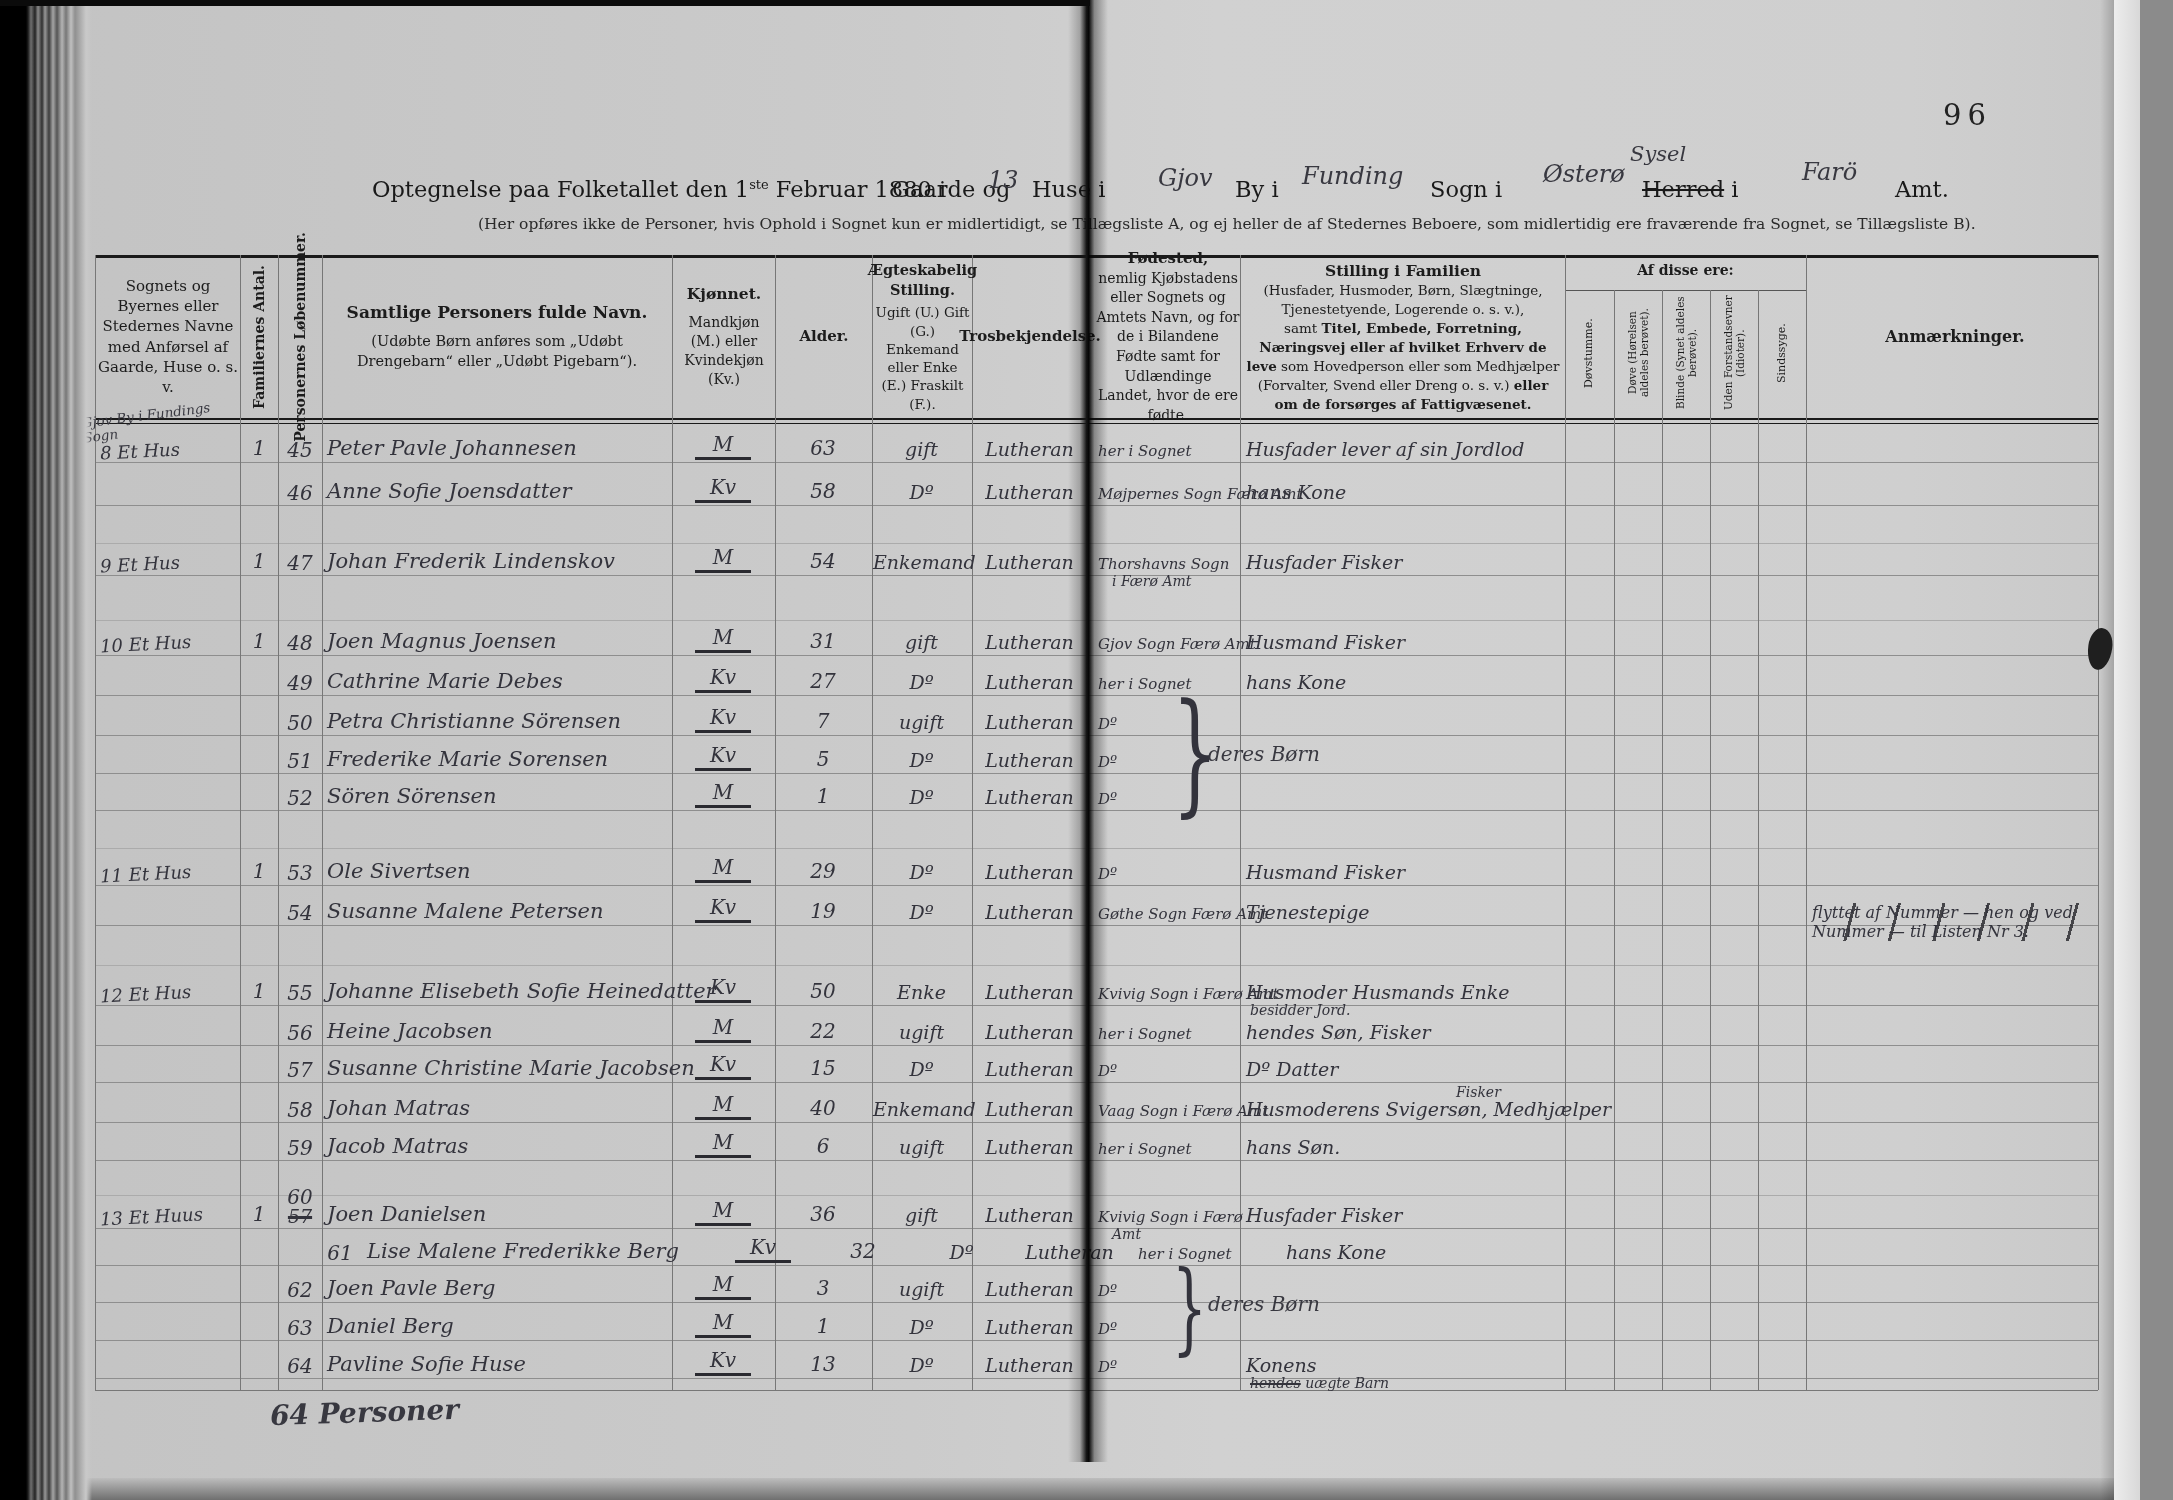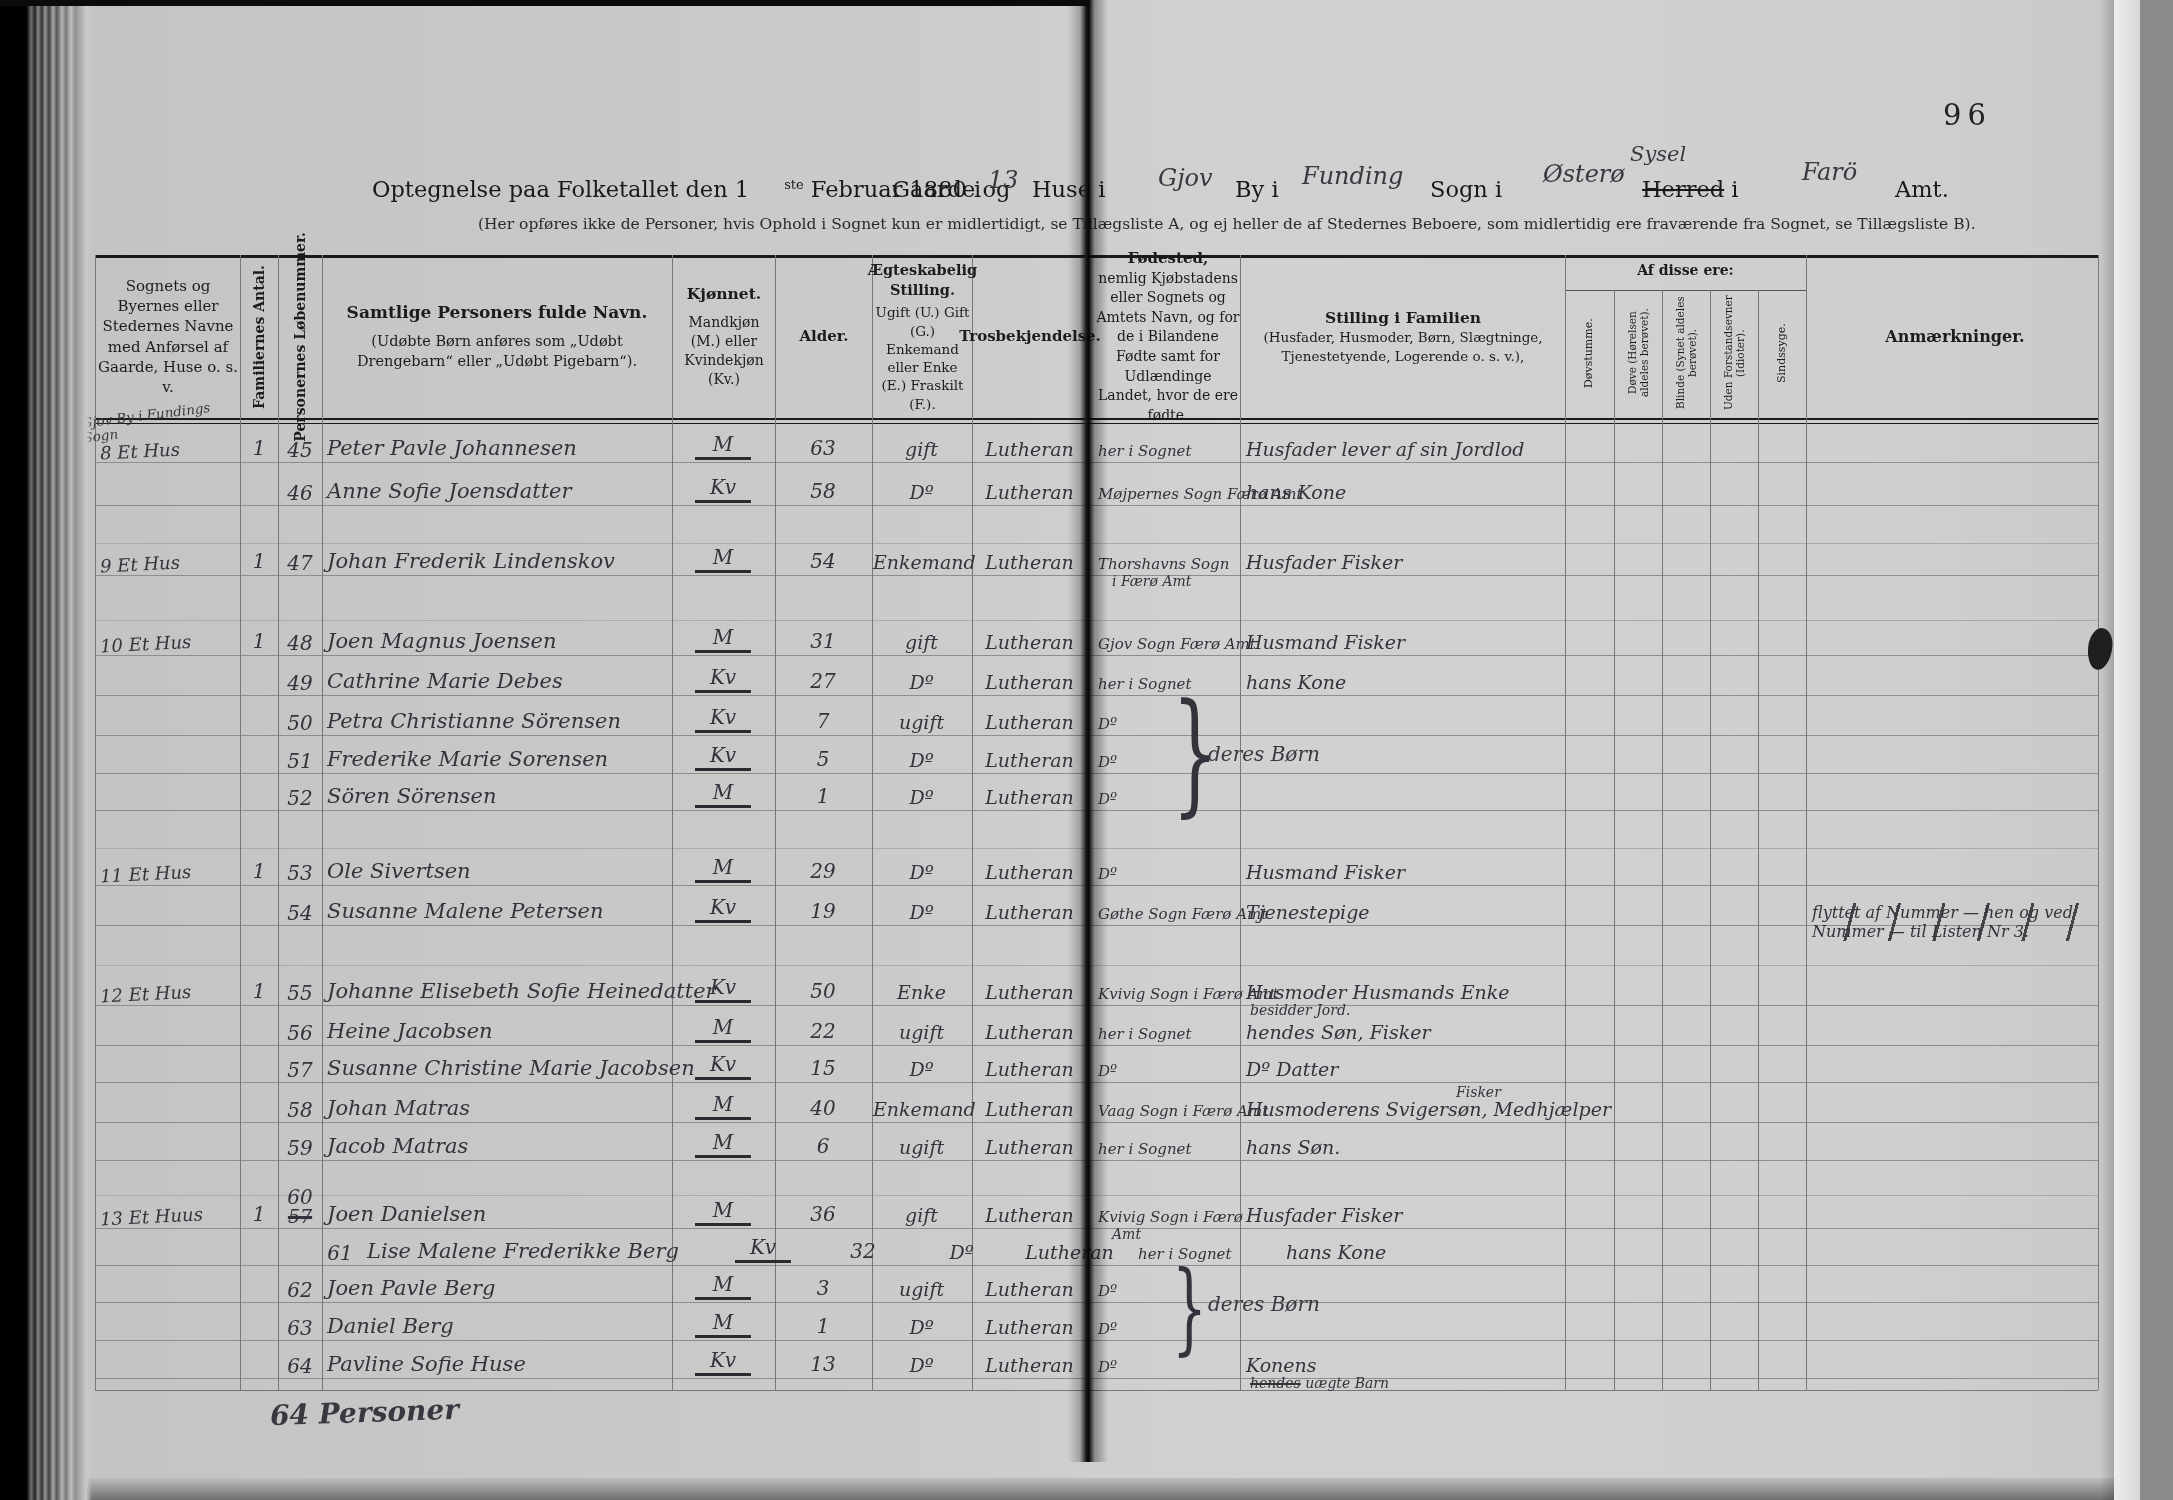--- a/index.html
+++ b/index.html
@@ -21,21 +21,21 @@
   .thumb-mark{position:absolute;left:2088px;top:628px;width:24px;height:42px;background:#1f1f1f;
      border-radius:50% 50% 50% 50%/45% 45% 55% 55%;z-index:42;transform:rotate(8deg);}
   .fold{position:absolute;left:1068px;top:0;width:40px;height:1462px;z-index:30;pointer-events:none;
      background:linear-gradient(to right,rgba(0,0,0,0) 0%,rgba(0,0,0,0.22) 30%,#161616 46%,#050505 52%,
      rgba(0,0,0,0.35) 66%,rgba(0,0,0,0) 100%);}
   
   .title{position:absolute;left:560px;top:62px;width:600px;text-align:center;
      font-size:62px;font-weight:bold;letter-spacing:3px;color:#101010;}
   .pageno{position:absolute;left:1943px;top:98px;font-size:29px;letter-spacing:6px;color:#222;}
   .st{position:absolute;top:176px;font-size:22.5px;white-space:nowrap;color:#191919;}
-  .st sup{font-size:13px;margin-left:35px;}
+  .st sup{font-size:13px;}
   .hw{font-style:italic;color:#383840;font-family:"DejaVu Serif","Liberation Serif",serif;}
   .hw.big{font-size:24px;}
   .struck{text-decoration:line-through;text-decoration-thickness:2px;}
   .note-line{position:absolute;left:478px;top:215px;font-size:15.5px;white-space:nowrap;color:#2a2a2a;}
   
   .th{position:absolute;top:255px;height:163px;display:flex;flex-direction:column;justify-content:center;
       align-items:center;text-align:center;line-height:1.35;z-index:10;}
   .th .b{font-weight:bold;}
   .vert{writing-mode:vertical-rl;transform:rotate(180deg);white-space:nowrap;}
   .vert-wrap{writing-mode:vertical-rl;transform:rotate(180deg);white-space:normal;line-height:1.15;}
@@ -120,20 +120,21 @@
     <div class="th" style="left:973px;width:114px">
       <div class="b" style="font-size:15px">Trosbekjendelse.</div>
     </div>
     <div class="th" style="left:1096px;width:144px;font-size:14px;line-height:1.4">
       <div class="b" style="font-size:15px">Fødested,</div>
       <div>nemlig Kjøbstadens eller Sognets og Amtets Navn, og for de i Bilandene Fødte samt for Udlændinge Landet, hvor de ere fødte.</div>
     </div>
     <div class="th" style="left:1244px;width:318px;font-size:13.5px;line-height:1.4">
       <div class="b" style="font-size:15.5px">Stilling i Familien</div>
       <div>(Husfader, Husmoder, Børn, Slægtninge, Tjenestetyende, Logerende o. s. v.),</div>
+      <div><span>samt </span><span class="b">Titel, Embede, Forretning, Næringsvej eller af hvilket Erhverv de leve</span><span> som Hovedperson eller som Medhjælper (Forvalter, Svend eller Dreng o. s. v.) </span><span class="b">eller om de forsørges af Fattigvæsenet.</span></div>
     </div>
     <div class="th" style="left:1565px;width:241px;height:30px;justify-content:flex-start;padding-top:6px">
       <div class="b" style="font-size:14px">Af disse ere:</div>
     </div>
     <div class="th" style="left:1565px;top:290px;width:49px;height:126px">
         <span class="vert-wrap" style="font-size:11px;height:120px">Døvstumme.</span>
       </div>
     <div class="th" style="left:1614px;top:290px;width:48px;height:126px">
         <span class="vert-wrap" style="font-size:10.5px;height:120px">Døve (Hørelsen aldeles berøvet).</span>
       </div>

